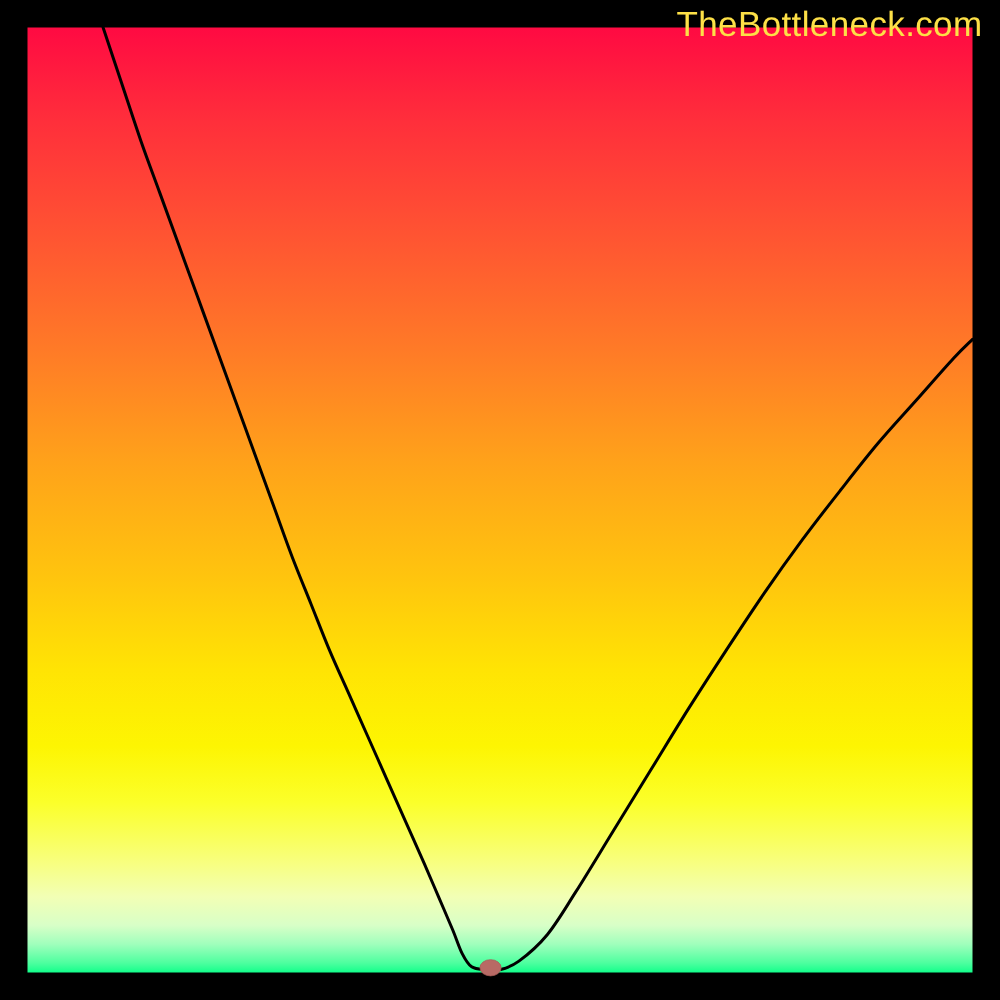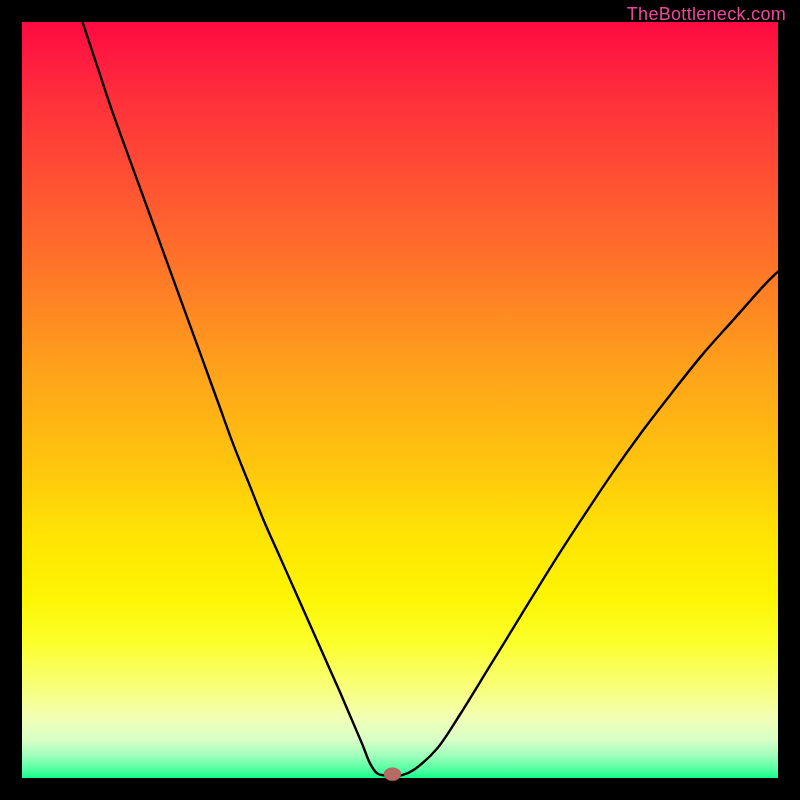--- a/index.html
+++ b/index.html
@@ -41,22 +41,22 @@
       #d8ffc7 95%,
       #a0ffbc 97%,
       #4dff9f 99%,
       #13ff8b 100%
     );
   }
   .watermark {
     position: absolute;
     top: 4px;
     right: 14px;
-    color: #ec4899;
-    font-size: 18px;
+    color: #fde047;
+    font-size: 28px;
     font-weight: 500;
     letter-spacing: 0.3px;
     user-select: none;
     pointer-events: none;
   }
   svg.curve {
     position: absolute;
     left: 0;
     top: 0;
     width: 756px;

